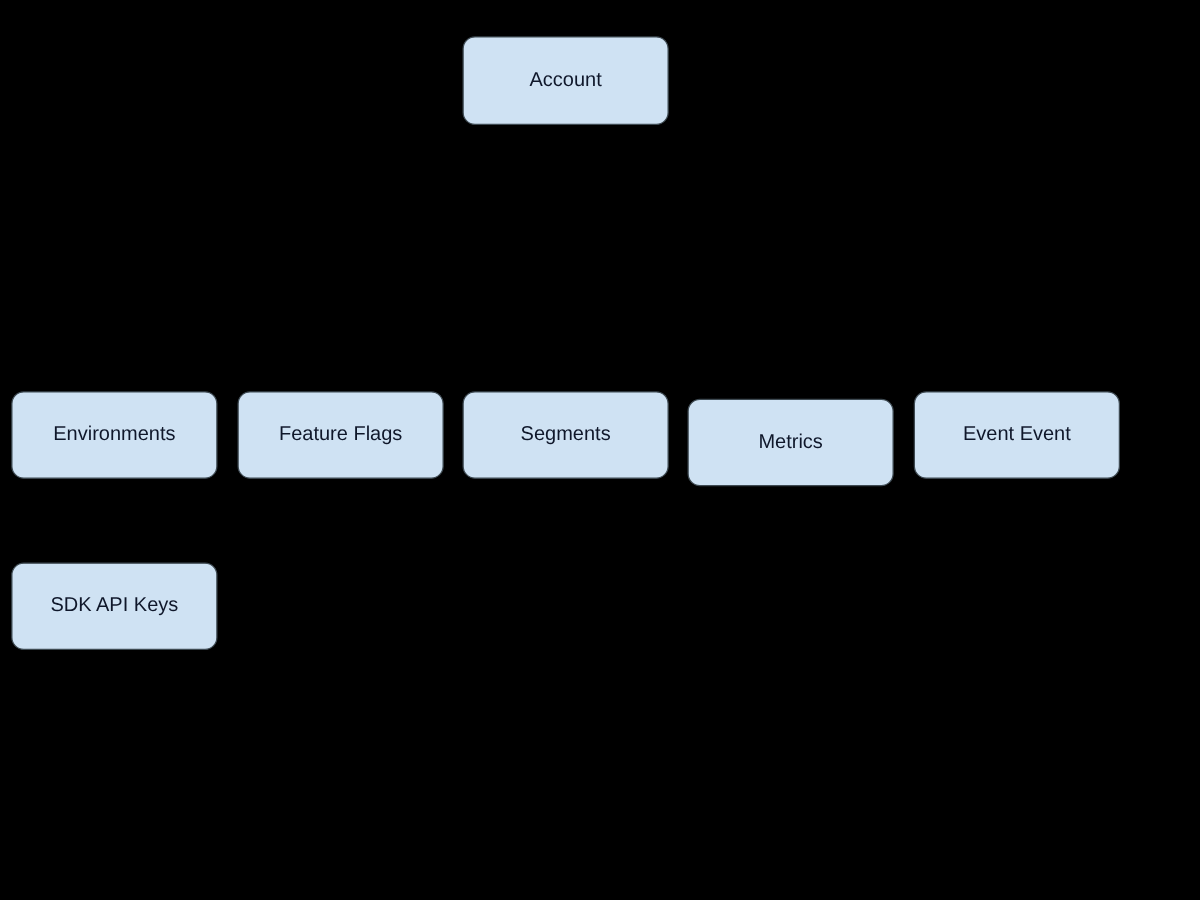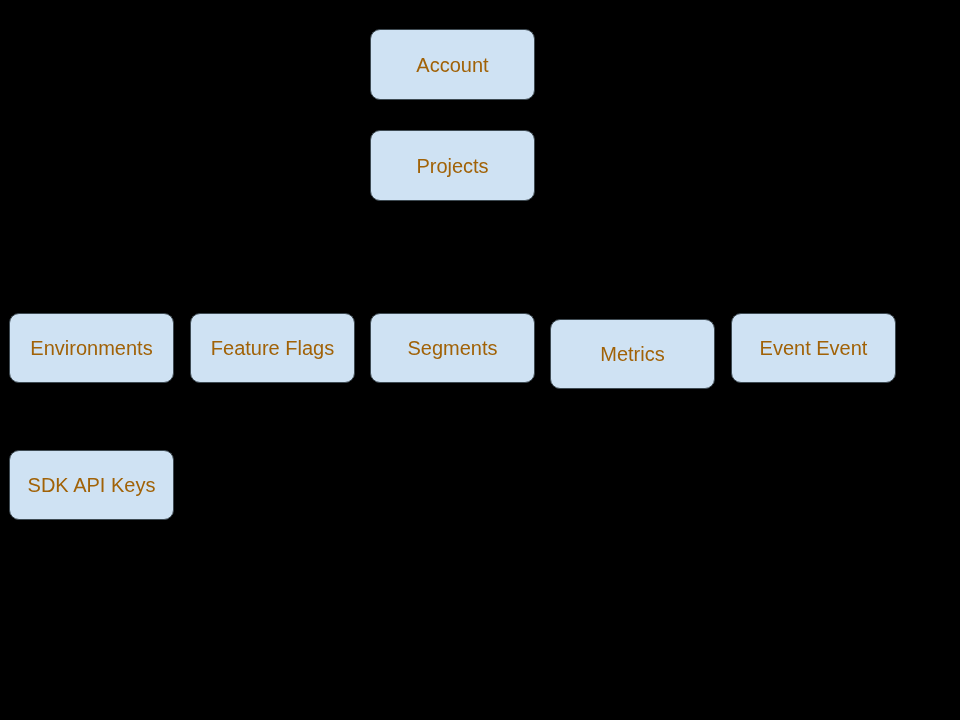--- a/index.html
+++ b/index.html
@@ -22,22 +22,22 @@
     background: #cfe2f3;
     border: 1px solid #3e4a52;
     border-radius: 10px;
     box-sizing: border-box;
     display: flex;
     align-items: center;
     justify-content: center;
     box-shadow: 0 1px 2px rgba(0,0,0,0.6);
   }
   .node-label {
-    color: #a16207;
-    font-size: 20px;
+    color: #0f172a;
+    font-size: 16px;
     line-height: 1;
     white-space: nowrap;
   }
   #n-account      { left: 370px; top: 29px;  height: 71px; }
   #n-projects     { left: 370px; top: 130px; height: 71px; }
   #n-environments { left: 9px;   top: 313px; }
   #n-feature-flags{ left: 190px; top: 313px; }
   #n-segments     { left: 370px; top: 313px; }
   #n-metrics      { left: 550px; top: 319px; }
   #n-event-types  { left: 731px; top: 313px; }
@@ -45,23 +45,20 @@
 </style>
 </head>
 <body>
 
 <div class="canvas">
 
   <div class="node" id="n-account">
     <span class="node-label">Account</span>
   </div>
 
-  <div class="node" id="n-projects">
-    <span class="node-label">Projects</span>
-  </div>
 
   <div class="node" id="n-environments">
     <span class="node-label">Environments</span>
   </div>
 
   <div class="node" id="n-segments">
     <span class="node-label">Segments</span>
   </div>
 
   <div class="node" id="n-feature-flags">

